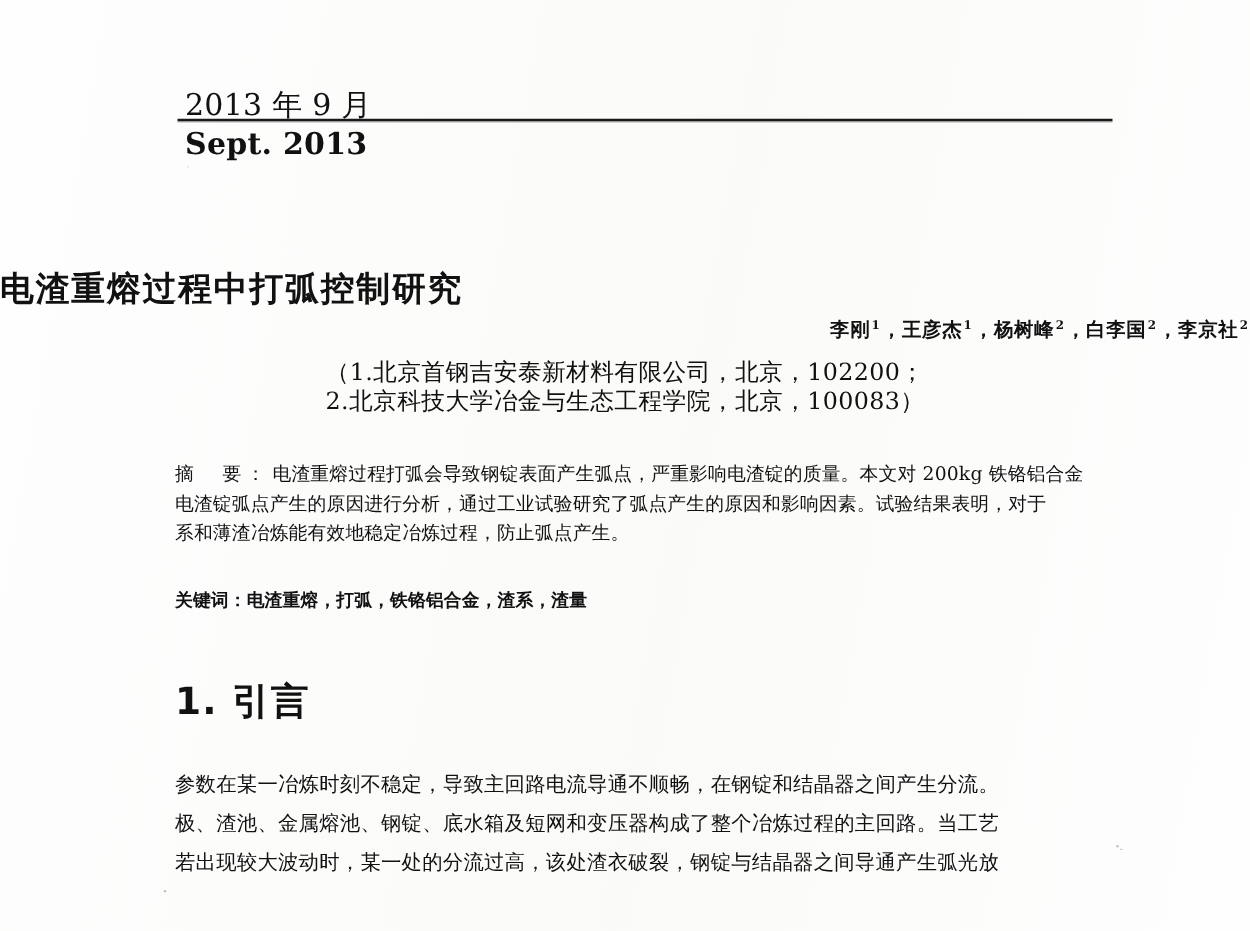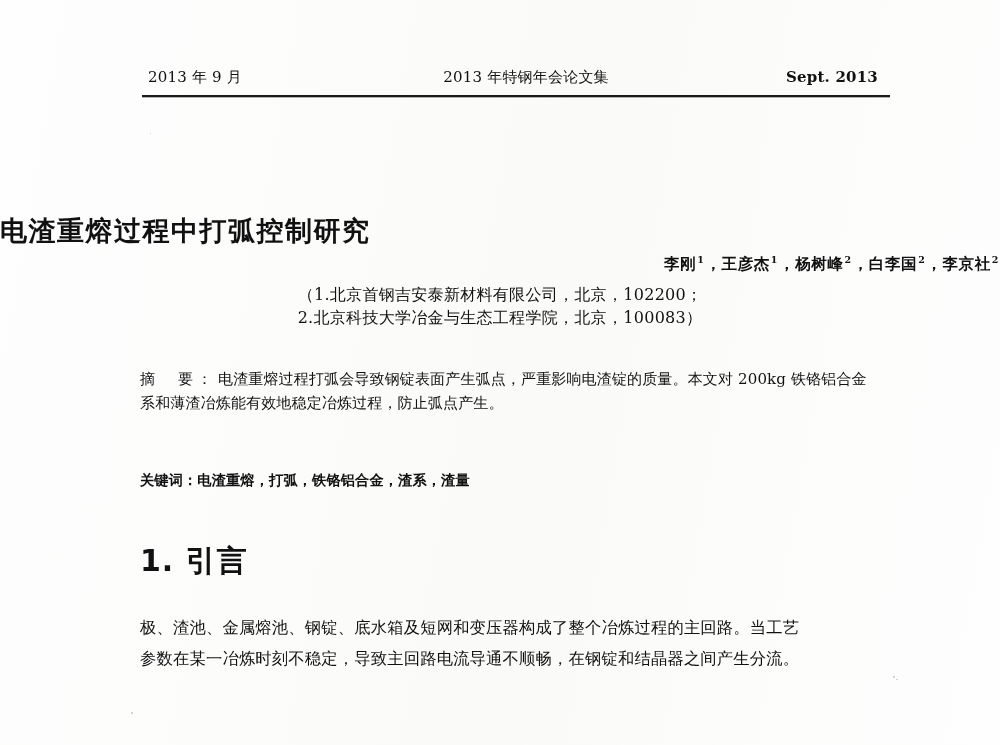--- a/index.html
+++ b/index.html
@@ -42,23 +42,24 @@
 
   
   .runhead {
     position: absolute;
     left: 148px;
     top: 68px;
     width: 730px;
     display: flex;
     align-items: baseline;
     justify-content: space-between;
-    font-size: 15px;
+    font-size: 24px;
     letter-spacing: 0.2px;
     white-space: nowrap;
+    flex-direction: column;
   }
   .runhead-left   { font-weight: 500; }
   .runhead-center { font-weight: 500; margin-left: 24px; }
   .runhead-right  { font-weight: 600; font-family: "DejaVu Serif", serif; }
 
   .runhead-rule {
     position: absolute;
     left: 142px;
     top: 95px;
     width: 748px;
@@ -102,21 +103,21 @@
     font-weight: 600;
     vertical-align: super;
     margin: 0 1px 0 1px;
   }
 
   .affil {
     position: absolute;
     left: 0;
     width: 1000px;
     text-align: center;
-    font-size: 16px;
+    font-size: 19px;
     font-weight: 500;
     letter-spacing: 0.3px;
   }
   .affil-1 { top: 285px; }
   .affil-2 { top: 308px; }
 
   
   .abstract {
     position: absolute;
     left: 140px;
@@ -181,48 +182,49 @@
 </head>
 <body>
 
 <div class="page">
   <div class="scan-tint"></div>
 
   <div class="content">
 
     <div class="runhead">
       <span class="runhead-left">2013 年 9 月</span>
-      <span class="runhead-center">2013 年特钢年会论文集</span>
       <span class="runhead-right">Sept. 2013</span>
     </div>
     <div class="runhead-rule"></div>
 
     <div class="title">电渣重熔过程中打弧控制研究</div>
 
     <div class="authors">
       <span><span>李刚</span><sup>1</sup></span><span>，</span><span><span>王彦杰</span><sup>1</sup></span><span>，</span><span><span>杨树峰</span><sup>2</sup></span><span>，</span><span><span>白李国</span><sup>2</sup></span><span>，</span><span><span>李京社</span><sup>2</sup></span>
     </div>
 
     <div class="affil affil-1">（1.北京首钢吉安泰新材料有限公司，北京，102200；</div>
     <div class="affil affil-2">2.北京科技大学冶金与生态工程学院，北京，100083）</div>
 
     <div class="abstract">
       <span class="ln"><span class="lbl">摘　要：</span><span>电渣重熔过程打弧会导致钢锭表面产生弧点，严重影响电渣锭的质量。本文对 200kg 铁铬铝合金</span></span>
+      <span class="ln">电渣锭弧点产生的原因进行分析，通过工业试验研究了弧点产生的原因和影响因素。试验结果表明，对于</span>
       <span class="ln">系和薄渣冶炼能有效地稳定冶炼过程，防止弧点产生。</span>
     </div>
 
     <div class="keywords">
       <span>关键词：</span><span>电渣重熔，打弧，铁铬铝合金，渣系，渣量</span>
     </div>
 
     <div class="section-head">1. 引言</div>
 
     <div class="body-para">
+      <span class="ln">参数在某一冶炼时刻不稳定，导致主回路电流导通不顺畅，在钢锭和结晶器之间产生分流。</span>
       <span class="ln">极、渣池、金属熔池、钢锭、底水箱及短网和变压器构成了整个冶炼过程的主回路。当工艺</span>
-      <span class="ln">参数在某一冶炼时刻不稳定，导致主回路电流导通不顺畅，在钢锭和结晶器之间产生分流。</span>
+      <span class="ln">若出现较大波动时，某一处的分流过高，该处渣衣破裂，钢锭与结晶器之间导通产生弧光放</span>
     </div>
 
     <span class="speck" style="left:893px;top:676px;width:2px;height:2px;"></span>
     <span class="speck" style="left:896px;top:679px;width:2px;height:1px;"></span>
     <span class="speck" style="left:131px;top:712px;width:2px;height:2px;"></span>
     <span class="speck" style="left:150px;top:133px;width:1px;height:1px;"></span>
   </div>
 </div>
 
 </body></html>

